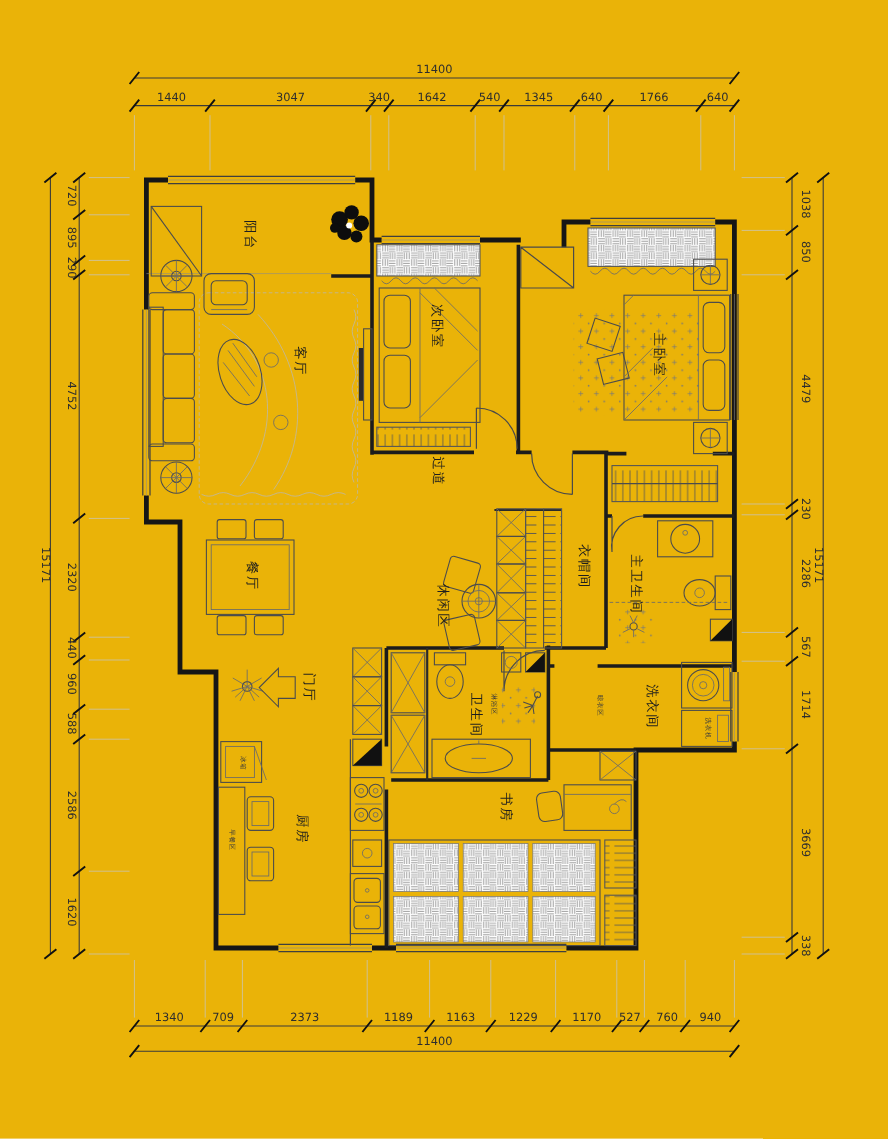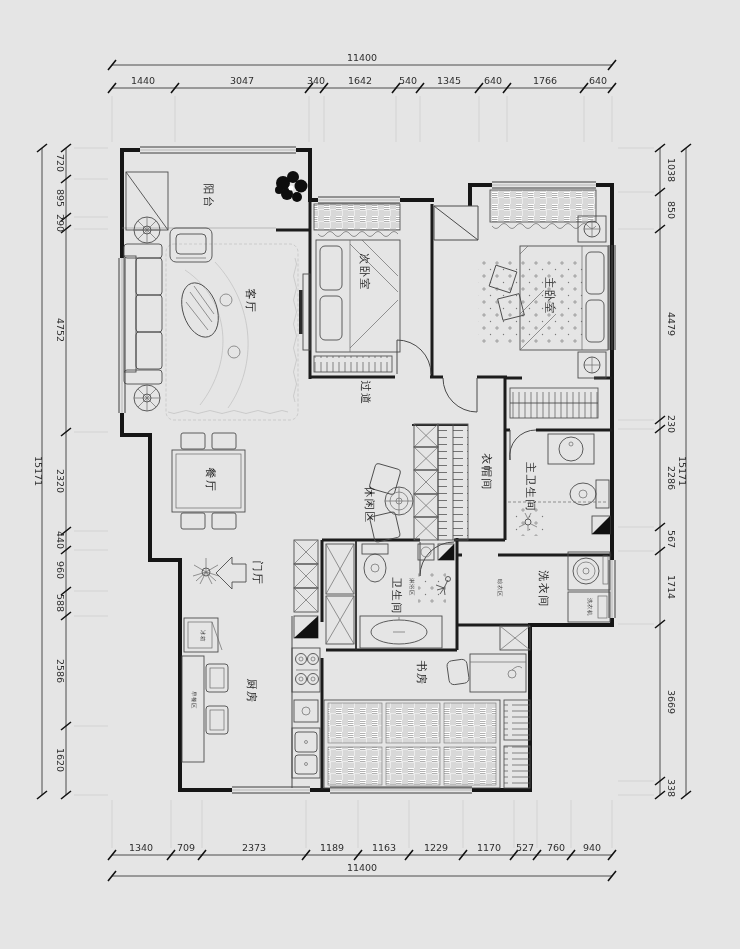--- a/index.html
+++ b/index.html
@@ -1,16 +1,16 @@
 <!DOCTYPE html>
 <html><head>
 <meta charset="utf-8">
 <style>
   html,body{margin:0;padding:0;background:#fff;}
-  #stage{position:relative;width:740px;height:949px;background:#e5e5e5;overflow:hidden;
+  #stage{position:relative;width:740px;height:949px;background:#eab308;overflow:hidden;
          font-family:"DejaVu Sans",sans-serif;}
   svg{position:absolute;left:0;top:0;}
   .w4{stroke:#161616;stroke-width:4;fill:none;}
   .w3{stroke:#1c1c1c;stroke-width:3;fill:none;}
   .w2{stroke:#2a2a2a;stroke-width:1.8;fill:none;}
   .thin{stroke:#4a4a4a;stroke-width:1;fill:none;}
   .xthin{stroke:#6a6a6a;stroke-width:.7;fill:none;}
   .win{stroke:#3f3f3f;stroke-width:1;fill:none;}
   .winm{stroke:#8a8a8a;stroke-width:.5;fill:none;}
   .ext{stroke:#c6c6c6;stroke-width:.6;fill:none;}

